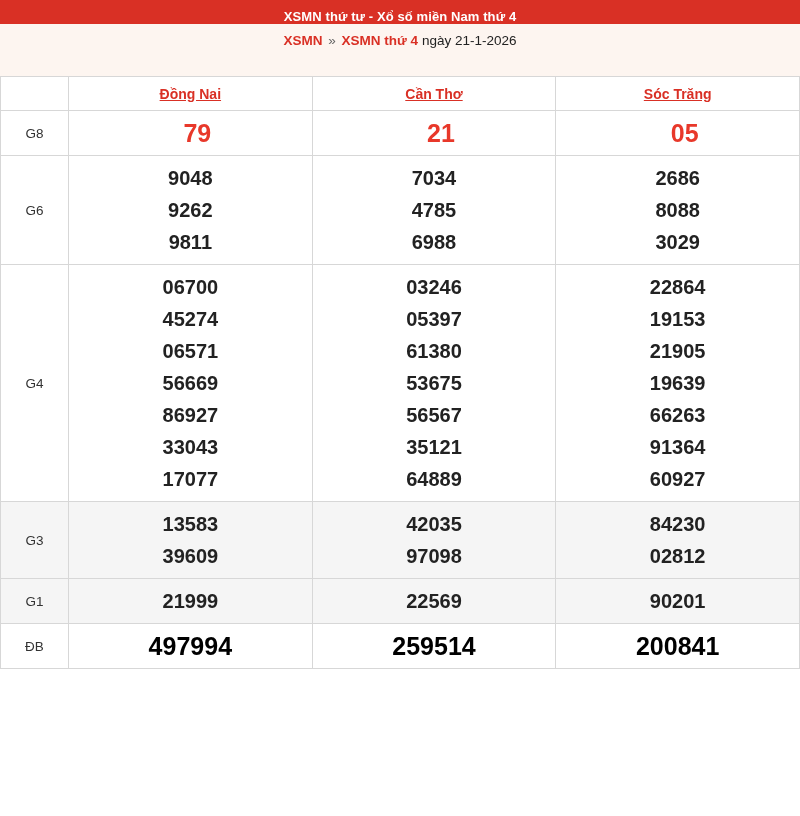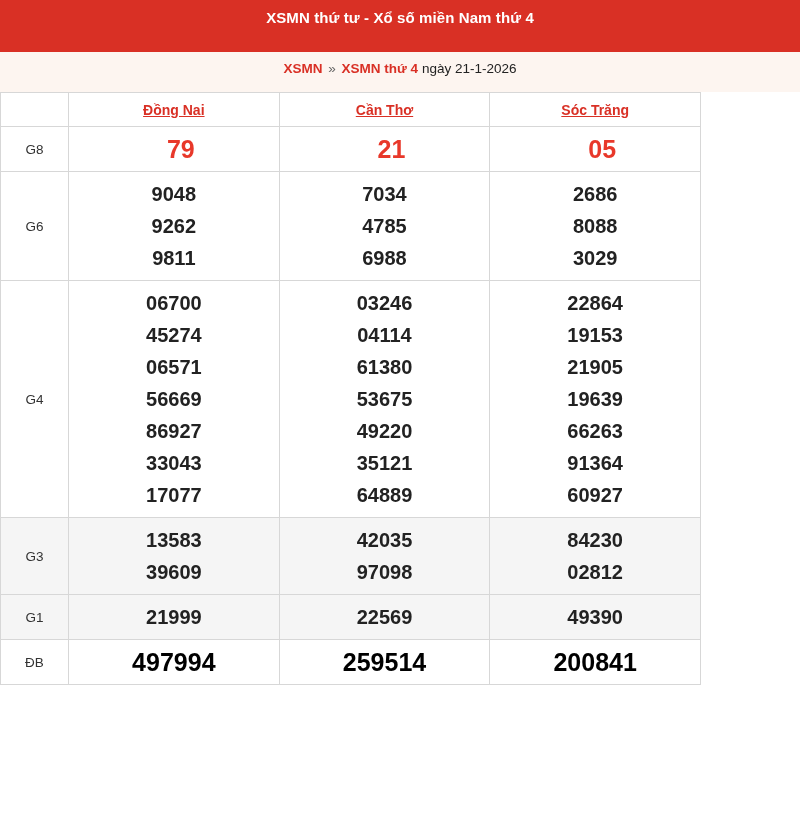--- a/index.html
+++ b/index.html
@@ -14,46 +14,46 @@
     color: #222222;
   }
   .lottery-wrap {
     width: 800px;
   }
   .title-bar {
     background: #d93025;
     color: #ffffff;
     text-align: center;
     font-weight: bold;
-    font-size: 15px;
-    padding: 9px 6px 26px 6px;
+    font-size: 13px;
+    padding: 9px 6px 0 6px;
     letter-spacing: 0.1px;
   }
   .breadcrumb {
     background: #fdf5f0;
     text-align: center;
     font-size: 13.5px;
-    padding: 9px 6px 16px 6px;
+    padding: 9px 6px 28px 6px;
     color: #333333;
   }
   .breadcrumb a {
     color: #d93025;
     text-decoration: none;
     font-weight: bold;
   }
   .breadcrumb .sep {
     color: #666666;
     margin: 0 2px;
   }
   .breadcrumb .date-text {
     color: #222222;
     font-weight: normal;
   }
   table.result-table {
-    width: 701px;
+    width: 800px;
     border-collapse: collapse;
     table-layout: fixed;
   }
   table.result-table td,
   table.result-table th {
     border: 1px solid #d7d7d7;
     text-align: center;
     vertical-align: middle;
   }
   .prov-head {
@@ -177,24 +177,24 @@
             <div>06700</div>
             <div>45274</div>
             <div>06571</div>
             <div>56669</div>
             <div>86927</div>
             <div>33043</div>
             <div>17077</div>
           </td>
           <td class="num">
             <div>03246</div>
-            <div>04114</div>
+            <div>05397</div>
             <div>61380</div>
             <div>53675</div>
-            <div>49220</div>
+            <div>56567</div>
             <div>35121</div>
             <div>64889</div>
           </td>
           <td class="num">
             <div>22864</div>
             <div>19153</div>
             <div>21905</div>
             <div>19639</div>
             <div>66263</div>
             <div>91364</div>
@@ -218,21 +218,21 @@
         </tr>
         <tr class="alt">
           <td class="row-label">G1</td>
           <td class="num">
             <div>21999</div>
           </td>
           <td class="num">
             <div>22569</div>
           </td>
           <td class="num">
-            <div>49390</div>
+            <div>90201</div>
           </td>
         </tr>
         <tr class="plain">
           <td class="row-label">ĐB</td>
           <td class="num db">
             <div>497994</div>
           </td>
           <td class="num db">
             <div>259514</div>
           </td>

